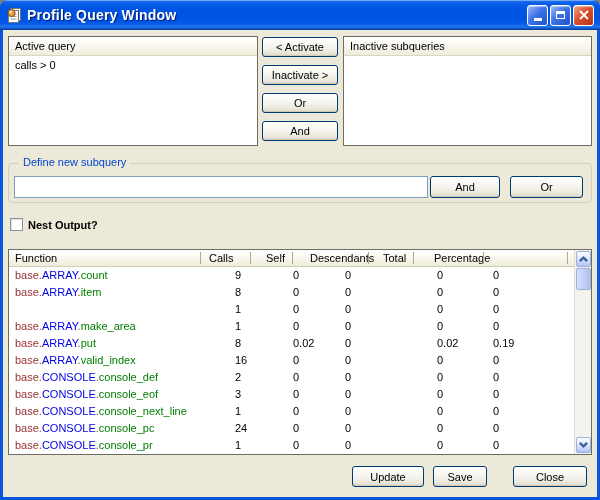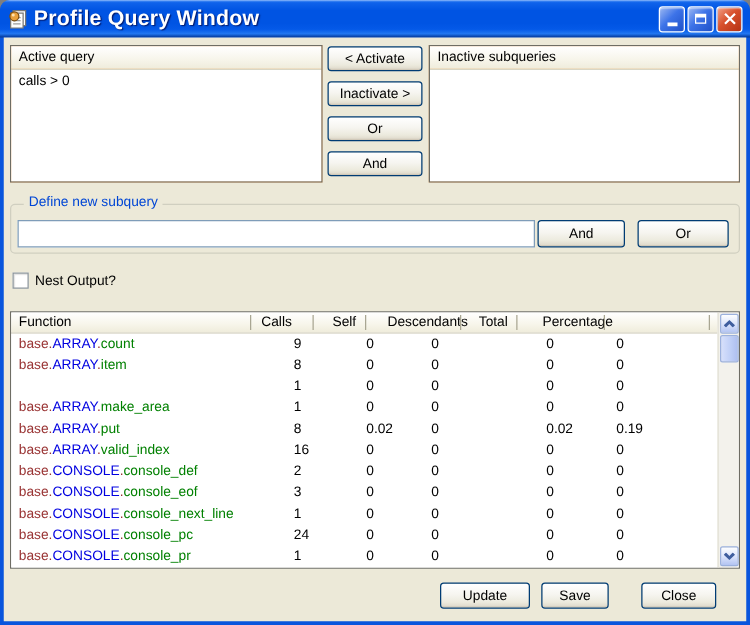--- a/index.html
+++ b/index.html
@@ -13,21 +13,21 @@
   }
   
   .titlebar {
     position:absolute; top:0; left:0; right:0; height:30px;
     background:linear-gradient(180deg,#2c7ef5 0%,#0f62ea 8%,#0054e3 28%,#0054e3 62%,#0459e8 78%,#2277f0 90%,#0a47b0 97%,#08398f 100%);
     display:flex; align-items:center; padding:0 6px; gap:5px;
     box-shadow:inset 0 1px 0 rgba(255,255,255,.35);
   }
   .win-icon { width:16px; height:16px; flex:0 0 auto; }
   .win-title {
-    flex:1; color:#fff; font-weight:bold; font-size:17px;
+    flex:1; color:#fff; font-weight:bold; font-size:14px;
     text-shadow:1px 1px 1px rgba(0,0,60,.7); letter-spacing:.2px;
     white-space:nowrap; overflow:hidden;
   }
   .caption-btns { display:flex; gap:2px; }
   .cap-btn {
     width:21px; height:21px; border:1px solid #fff; border-radius:3px;
     display:flex; align-items:center; justify-content:center; cursor:default;
     background:linear-gradient(135deg,#9cb8f2 0%,#3d73e8 45%,#1e50c8 100%);
     box-shadow:inset 0 1px 1px rgba(255,255,255,.5);
   }
@@ -70,21 +70,21 @@
   .groupbox-label {
     position:absolute; top:-8px; left:10px; padding:0 4px;
     background:var(--dialog-bg,#ece9d8); color:var(--groupbox-label,#0046d5);
   }
   .text-input {
     position:absolute; border:1px solid #7f9db9; background:#fff;
     font-family:"Liberation Sans",sans-serif; font-size:11px; padding:0 4px;
   }
 
   
-  .checkbox-row { position:absolute; display:flex; align-items:center; gap:5px; }
+  .checkbox-row { position:absolute; display:flex; align-items:center; gap:5px;font-weight:bold; }
   .checkbox {
     width:13px; height:13px; background:#fff; border:1px solid #8c959a;
     box-shadow:inset 1px 1px 1px rgba(0,0,0,.12);
   }
 
   
   .ftable { position:absolute; background:#fff; border:1px solid #6e6d64; }
   .ftable-hdr {
     position:absolute; top:0; left:0; right:17px; height:17px;
     background:linear-gradient(180deg,#ffffff 0%,#f7f5ea 60%,#efecdb 100%);
@@ -298,16 +298,16 @@
         <div class="sb-btn sb-down">
           <svg width="9" height="6" viewBox="0 0 9 6">
             <path d="M4.5 6 L0 1.8 L1.8 0 L4.5 2.8 L7.2 0 L9 1.8 Z" fill="#3f5e9e"></path>
           </svg>
         </div>
       </div>
     </div>
 
     <button class="xp-btn footer-btn" style="left:349px; top:436px; width:72px;">Update</button>
     <button class="xp-btn footer-btn" style="left:430px; top:436px; width:54px;">Save</button>
-    <button class="xp-btn footer-btn" style="left:510px; top:436px; width:60px;">Close</button>
+    <button class="xp-btn footer-btn" style="left:510px; top:436px; width:74px;">Close</button>
 
   </div>
 </div>
 
 </body></html>

